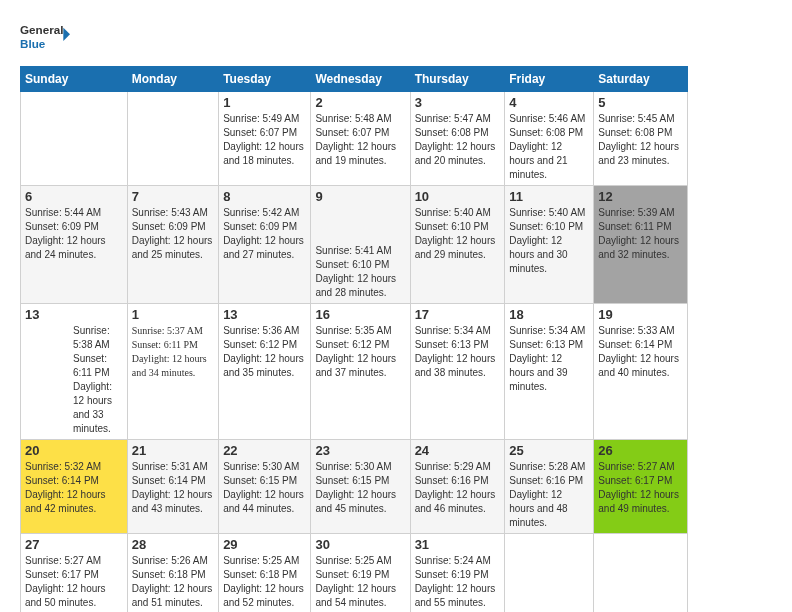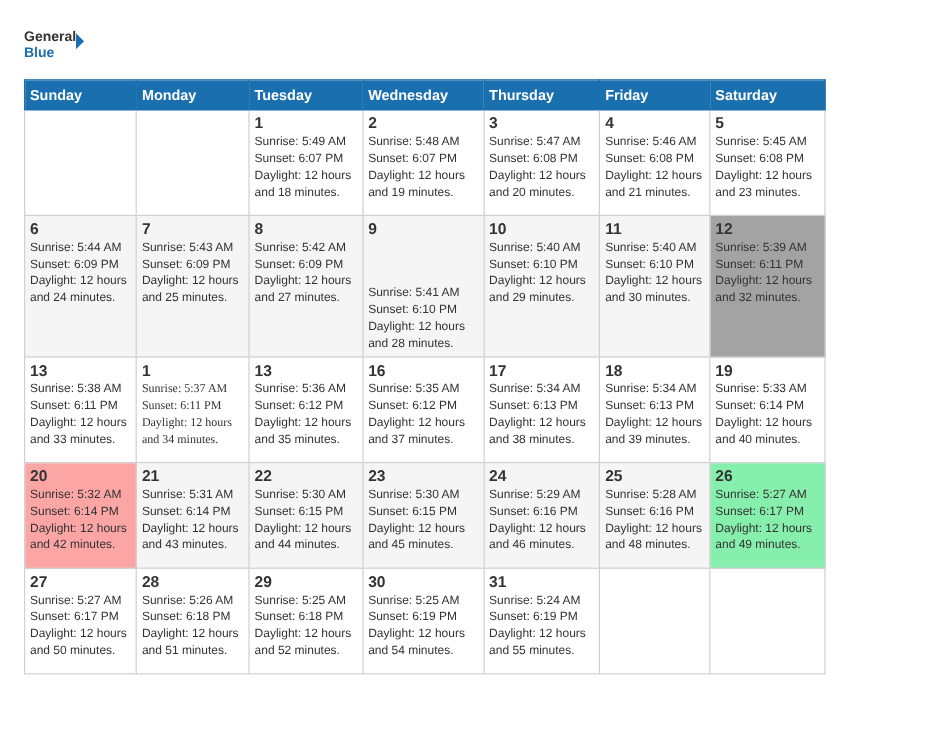--- a/index.html
+++ b/index.html
@@ -187,21 +187,21 @@
           <td style="background: #a3a3a3;">
             <span class="day-number">12</span>
             <div class="day-info" style="white-space: pre-line;">Sunrise: 5:39 AM
 Sunset: 6:11 PM
 Daylight: 12 hours and 32 minutes.</div>
           </td>
         </tr>
         <tr>
           <td>
             <span class="day-number">13</span>
-            <div class="day-info" style="white-space: pre-line;">Sunrise: 5:38 AM
+            <div class="day-info" style="white-space: pre-line; margin-left: 48px;">Sunrise: 5:38 AM
 Sunset: 6:11 PM
 Daylight: 12 hours and 33 minutes.</div>
           </td>
           <td>
             <span class="day-number">1</span>
             <div class="day-info" style="white-space: pre-line; font-family: Liberation Serif, serif;">Sunrise: 5:37 AM
 Sunset: 6:11 PM
 Daylight: 12 hours and 34 minutes.</div>
           </td>
           <td>
@@ -229,21 +229,21 @@
 Daylight: 12 hours and 39 minutes.</div>
           </td>
           <td>
             <span class="day-number">19</span>
             <div class="day-info" style="white-space: pre-line;">Sunrise: 5:33 AM
 Sunset: 6:14 PM
 Daylight: 12 hours and 40 minutes.</div>
           </td>
         </tr>
         <tr>
-          <td style="background: #fca5a5;">
+          <td style="background: #fde047;">
             <span class="day-number">20</span>
             <div class="day-info" style="white-space: pre-line;">Sunrise: 5:32 AM
 Sunset: 6:14 PM
 Daylight: 12 hours and 42 minutes.</div>
           </td>
           <td style="background: rgb(245, 245, 245);">
             <span class="day-number">21</span>
             <div class="day-info" style="white-space: pre-line;">Sunrise: 5:31 AM
 Sunset: 6:14 PM
 Daylight: 12 hours and 43 minutes.</div>
@@ -265,21 +265,21 @@
             <div class="day-info" style="white-space: pre-line;">Sunrise: 5:29 AM
 Sunset: 6:16 PM
 Daylight: 12 hours and 46 minutes.</div>
           </td>
           <td style="background: rgb(245, 245, 245);">
             <span class="day-number">25</span>
             <div class="day-info" style="white-space: pre-line;">Sunrise: 5:28 AM
 Sunset: 6:16 PM
 Daylight: 12 hours and 48 minutes.</div>
           </td>
-          <td style="background: #86efac;">
+          <td style="background: #84cc16;">
             <span class="day-number">26</span>
             <div class="day-info" style="white-space: pre-line;">Sunrise: 5:27 AM
 Sunset: 6:17 PM
 Daylight: 12 hours and 49 minutes.</div>
           </td>
         </tr>
         <tr>
           <td>
             <span class="day-number">27</span>
             <div class="day-info" style="white-space: pre-line;">Sunrise: 5:27 AM

